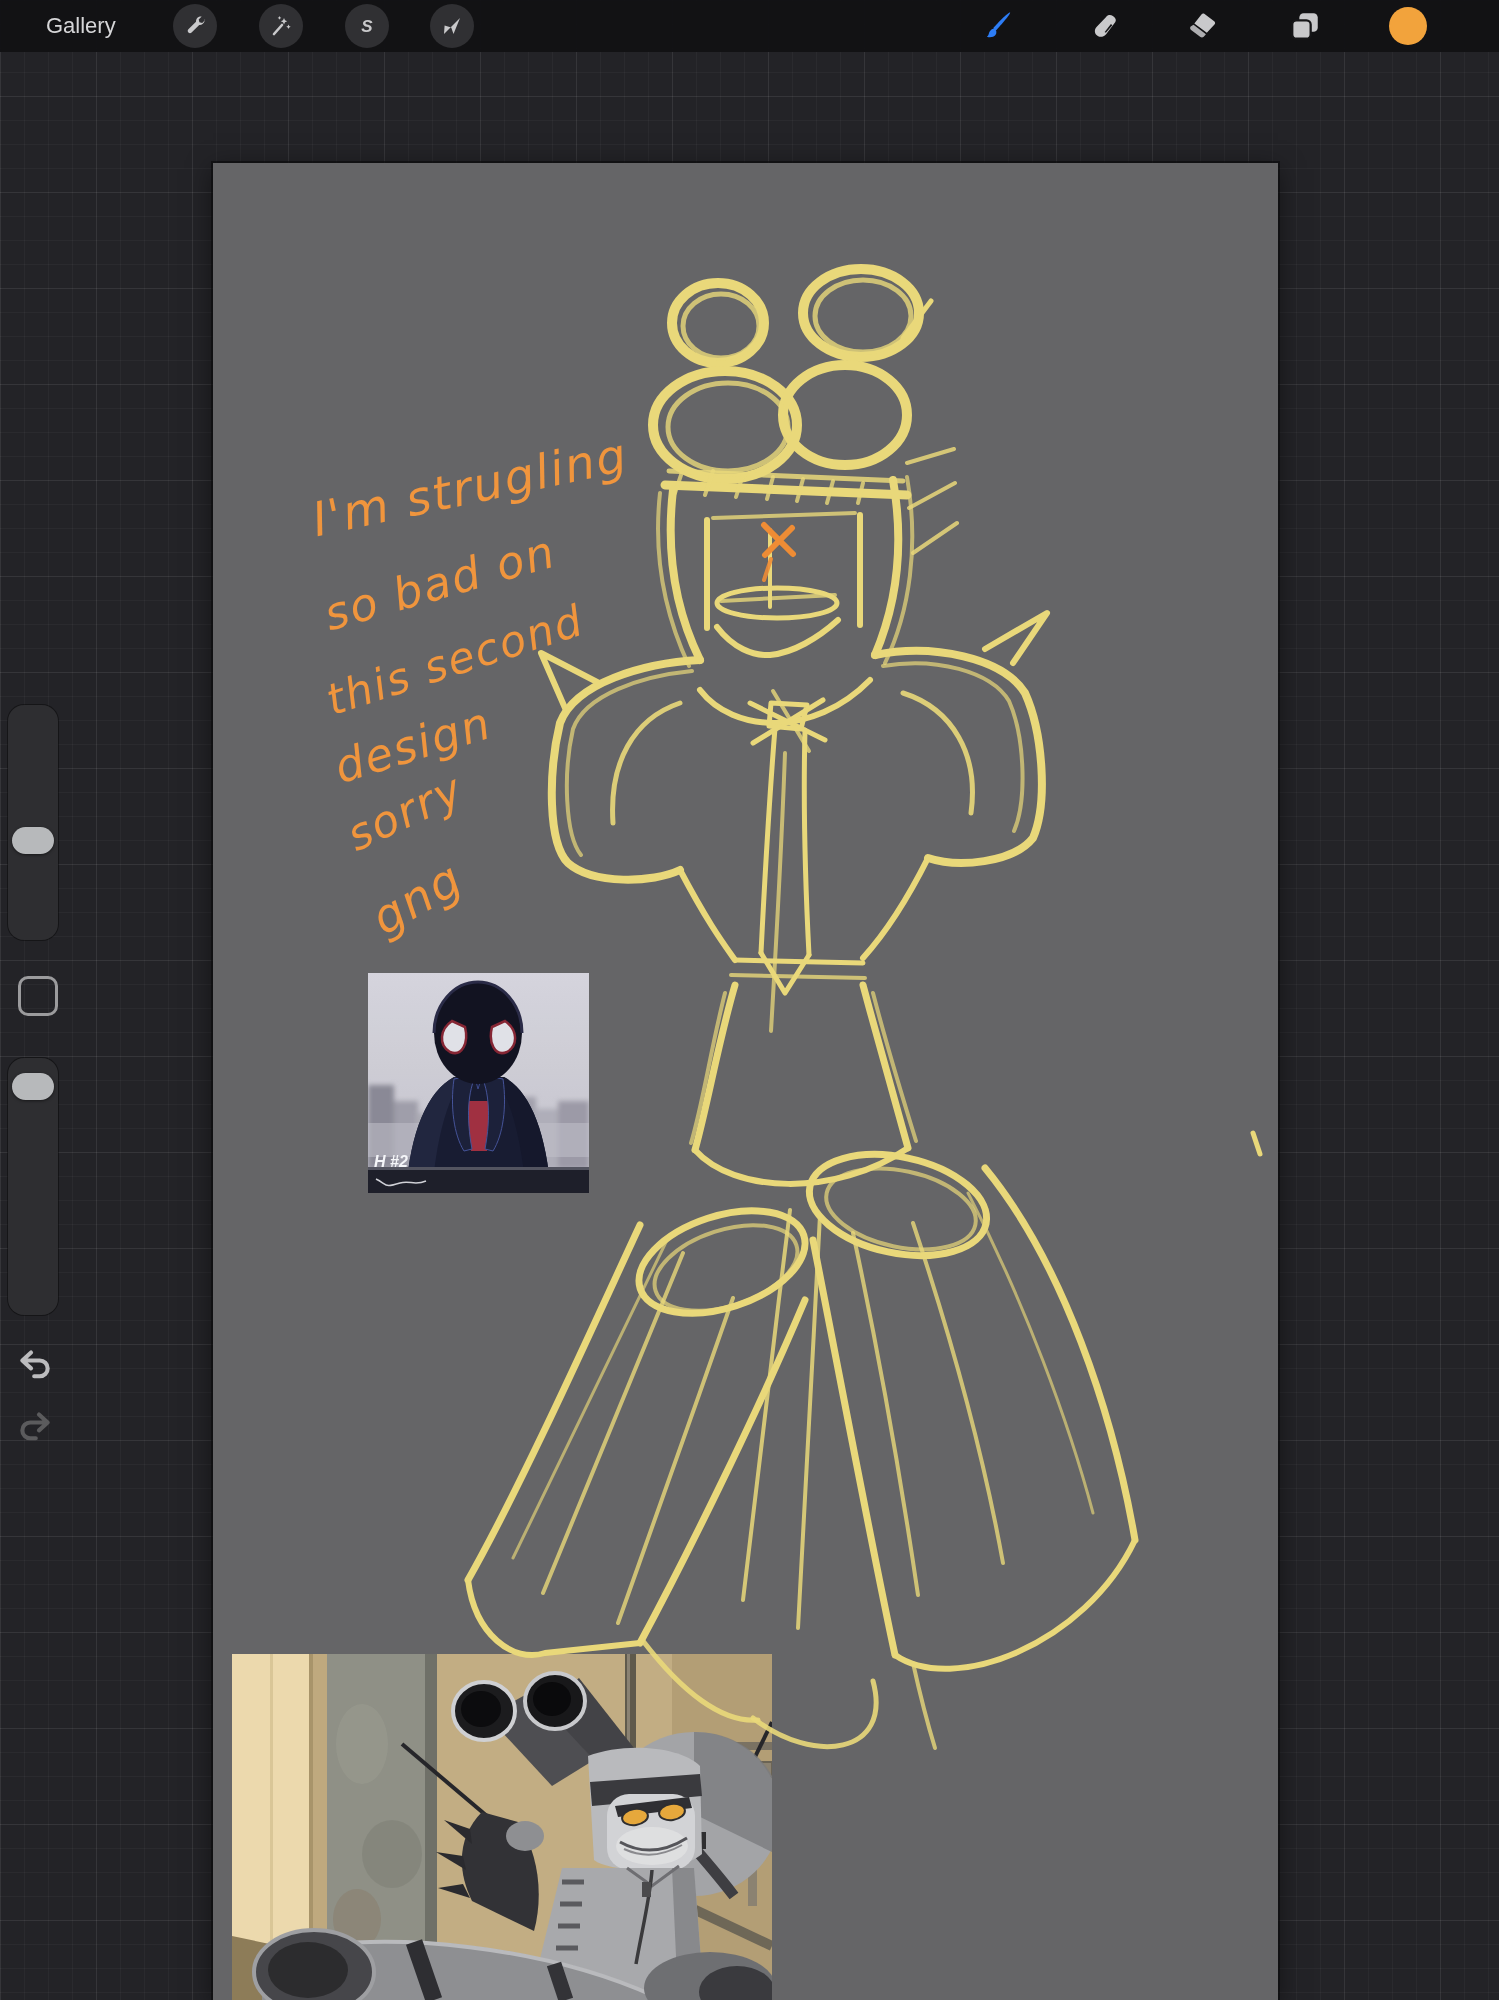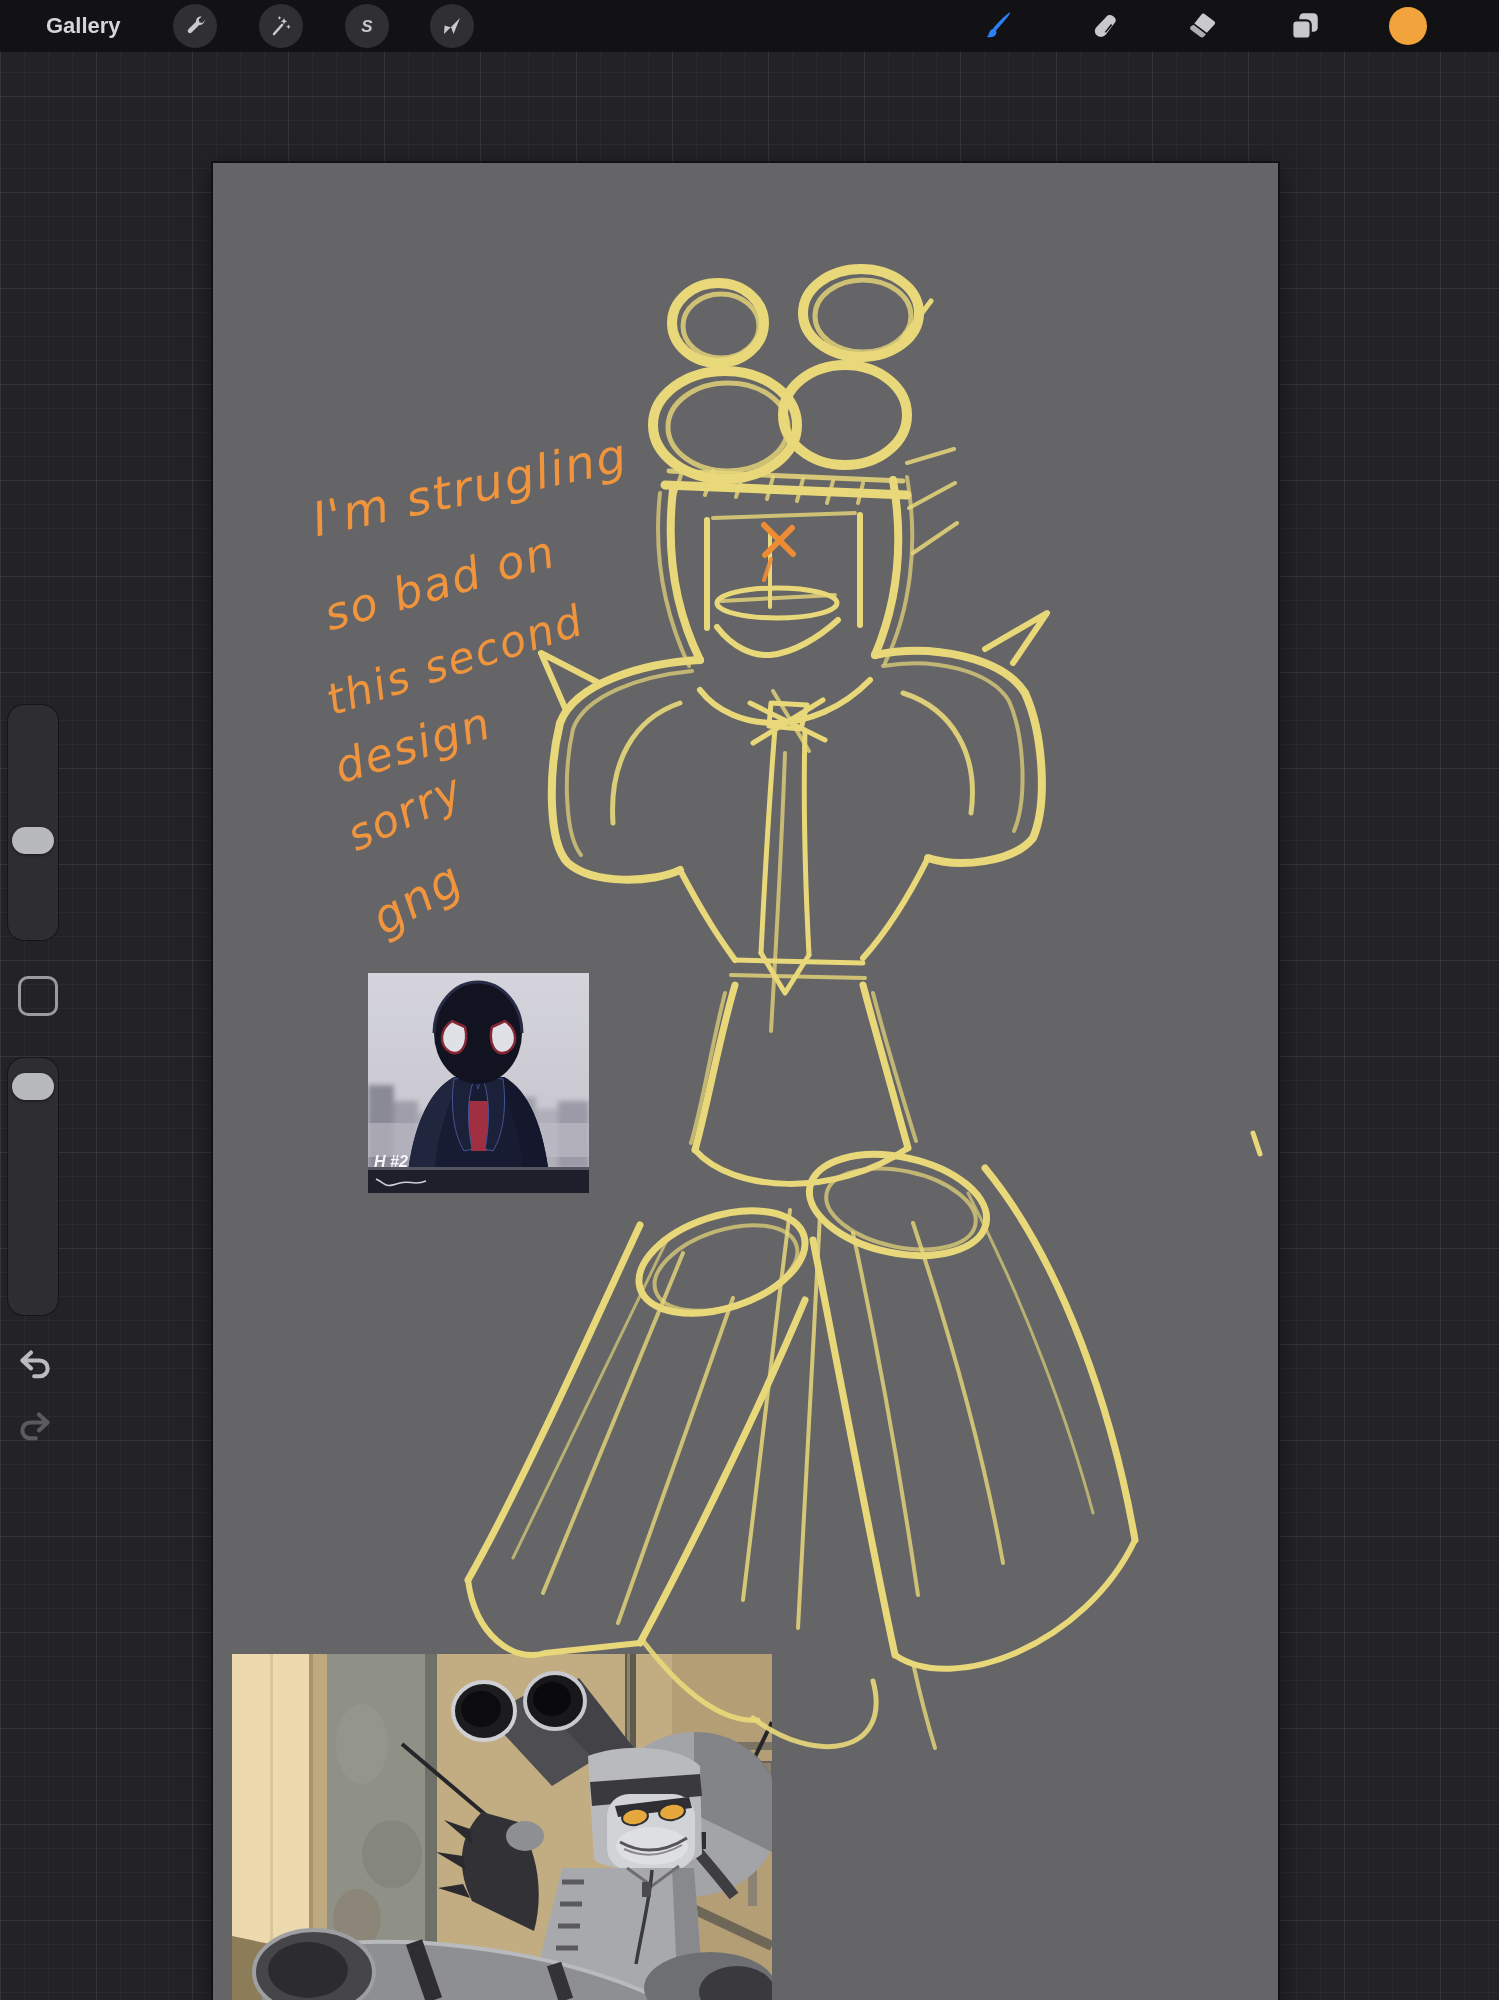--- a/index.html
+++ b/index.html
@@ -9,21 +9,21 @@
     background-image:
       linear-gradient(rgba(255,255,255,.05) 1px,transparent 1px),
       linear-gradient(90deg,rgba(255,255,255,.05) 1px,transparent 1px),
       linear-gradient(rgba(255,255,255,.03) 1px,transparent 1px),
       linear-gradient(90deg,rgba(255,255,255,.03) 1px,transparent 1px);
     background-size:96px 96px,96px 96px,24px 24px,24px 24px;}
   
   #topbar{position:absolute;left:0;top:0;width:1499px;height:52px;
     background:rgba(18,18,20,.97);z-index:40;}
   .gallery{position:absolute;left:46px;top:0;height:52px;line-height:52px;
-    color:#d6d6d8;font-size:22px;font-weight:bold;}
+    color:#d6d6d8;font-size:22px;}
   .toolcircle{position:absolute;top:4px;width:44px;height:44px;border-radius:50%;
     background:#303033;display:flex;align-items:center;justify-content:center;}
   .toolcircle svg{width:24px;height:24px;}
   .bargylph{position:absolute;top:5px;width:42px;height:42px;display:flex;
     align-items:center;justify-content:center;}
   .swatch{position:absolute;top:7px;width:38px;height:38px;border-radius:50%;}
   
   .sidepanel{position:absolute;left:8px;width:50px;background:#2e2e31;
     border-radius:16px;z-index:30;box-shadow:0 0 0 1px rgba(0,0,0,.4);}
   .handle{position:absolute;left:4px;width:42px;height:27px;border-radius:14px;

